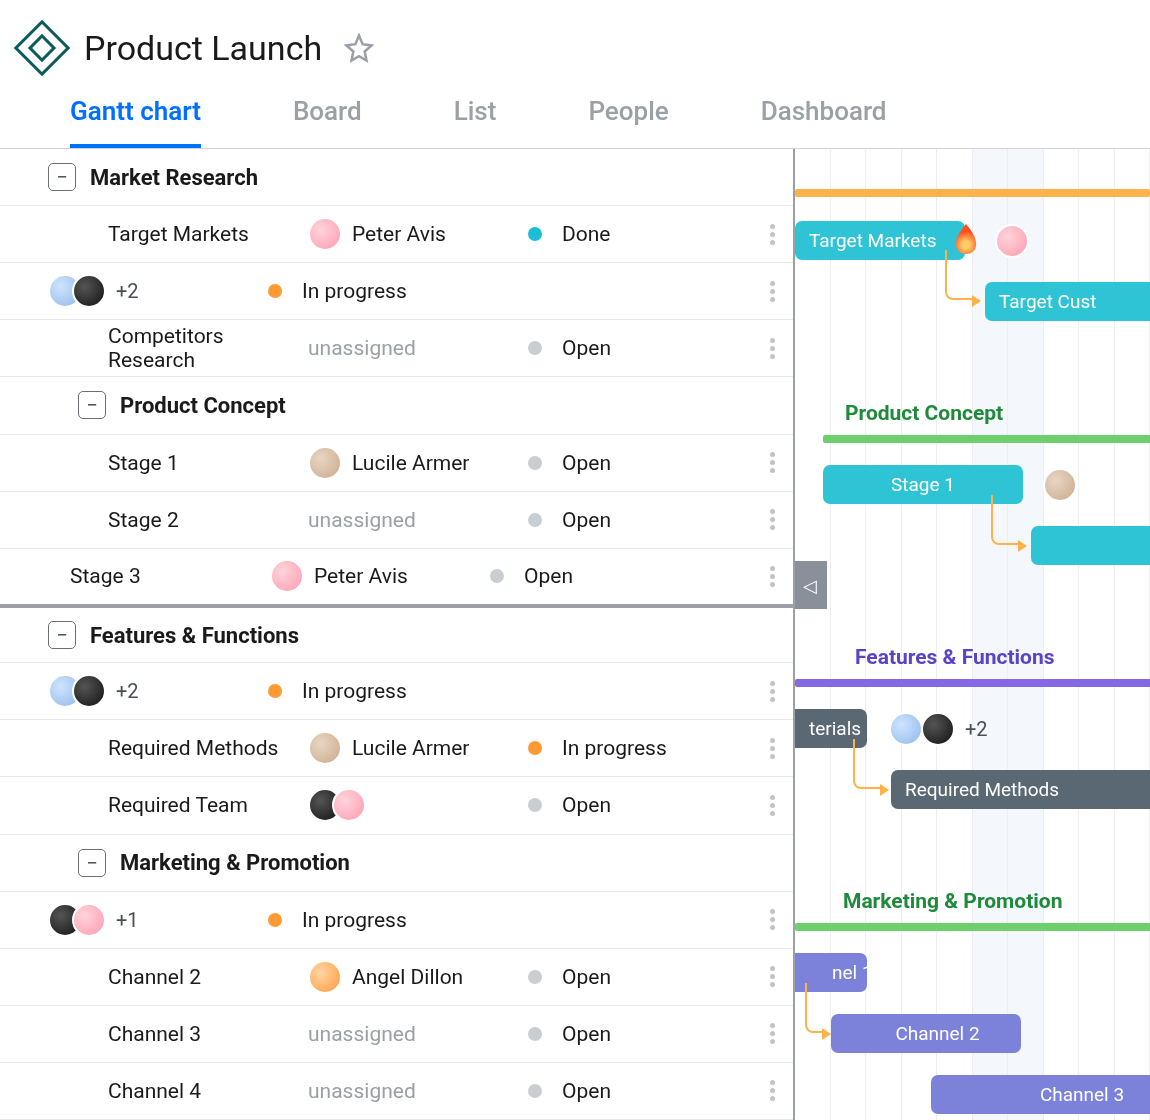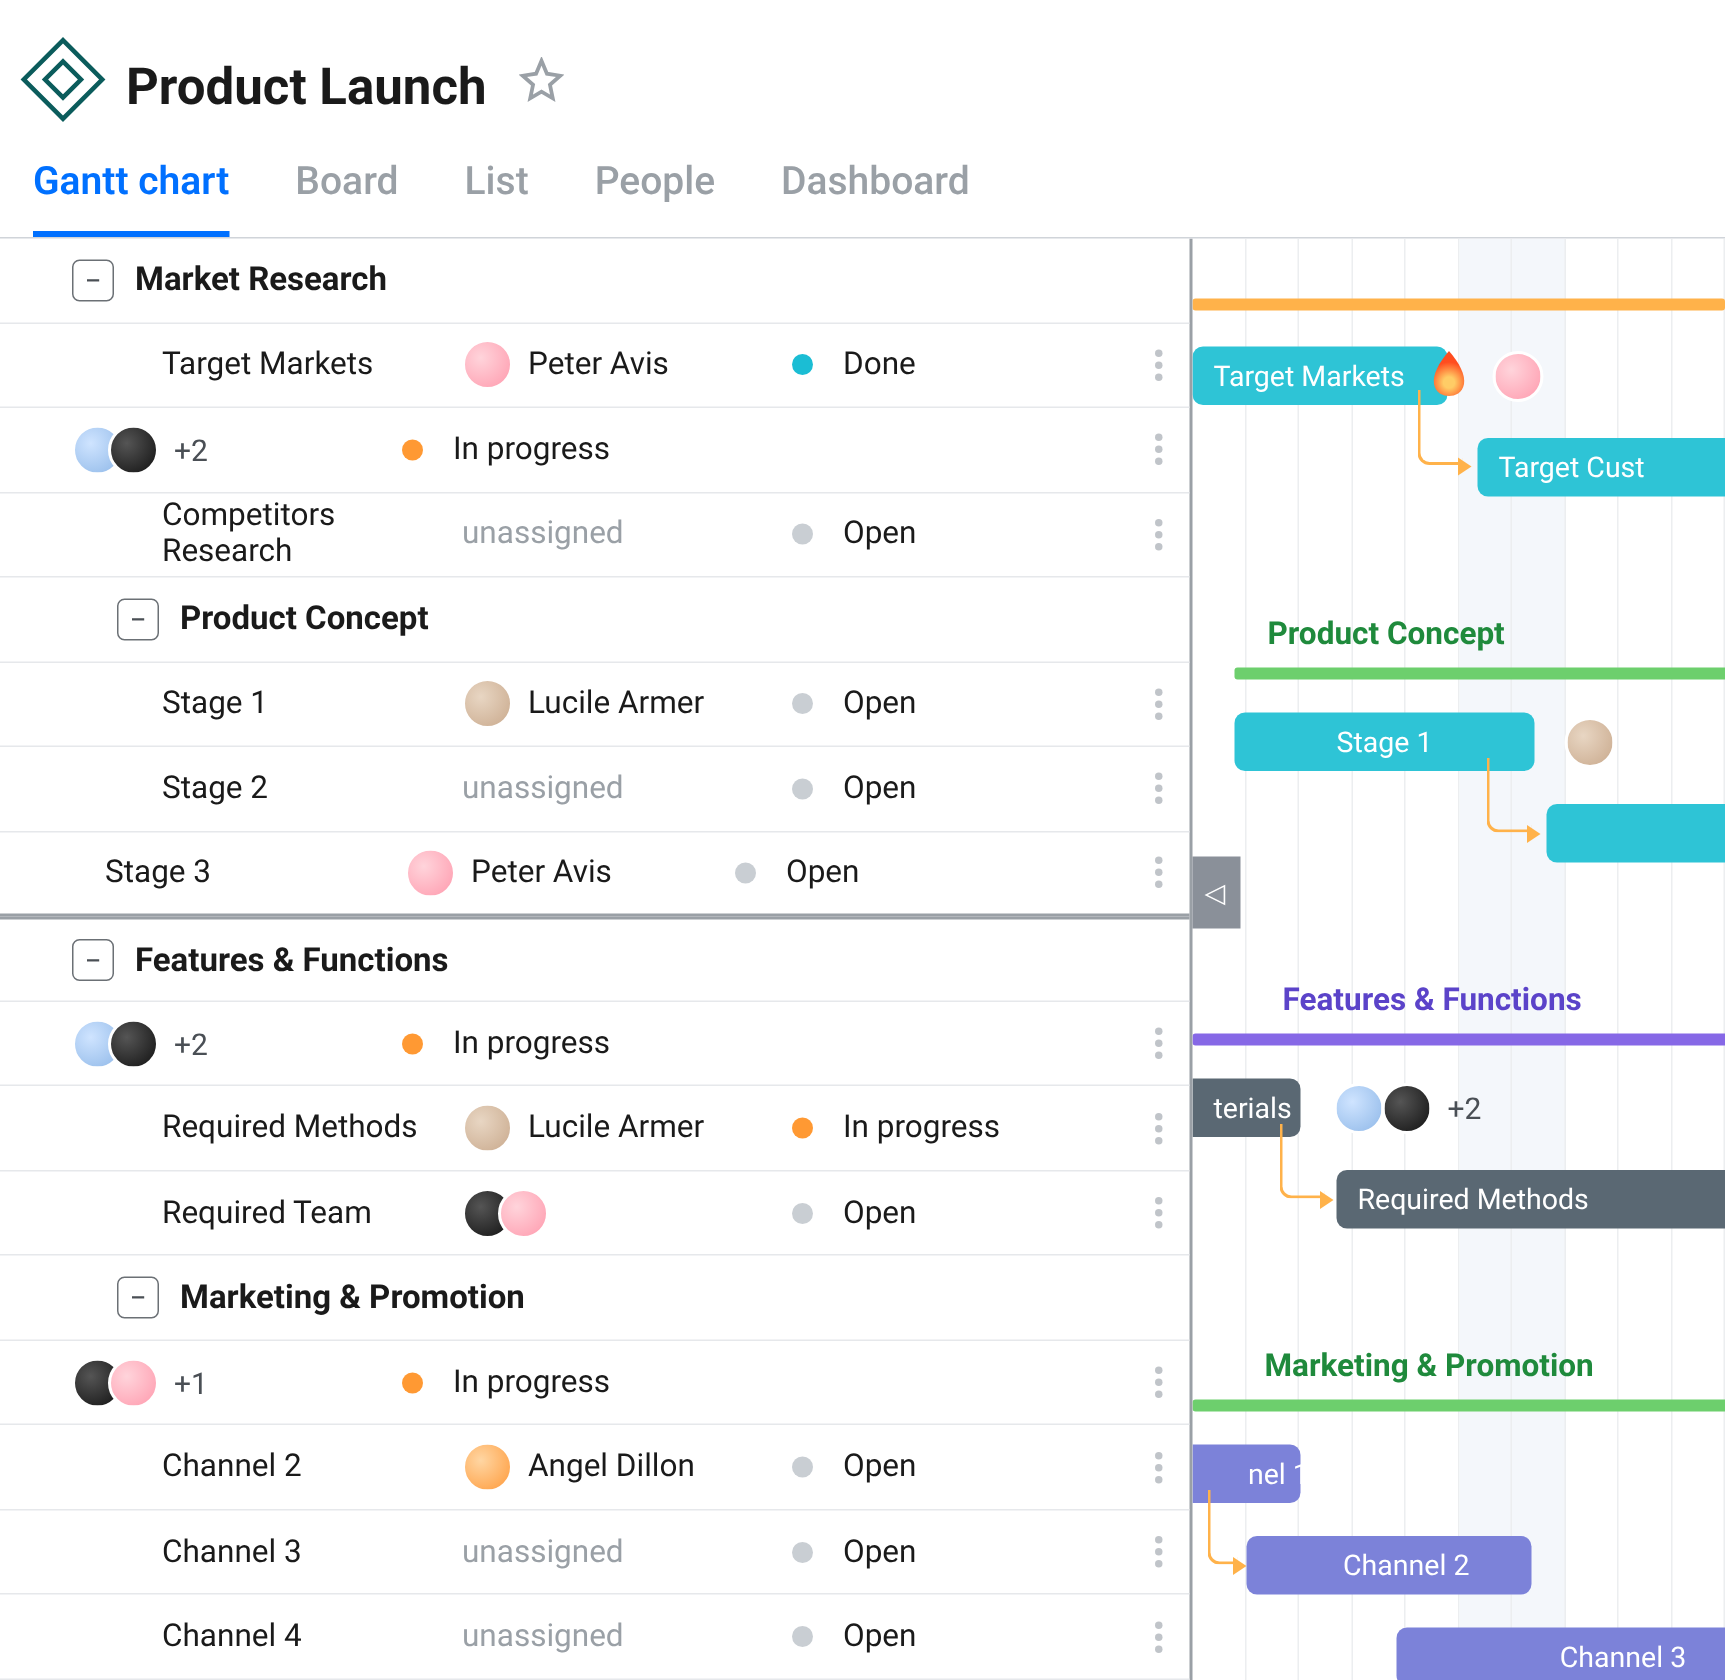--- a/index.html
+++ b/index.html
@@ -3,27 +3,27 @@
 <meta charset="utf-8">
 <style>
 * { box-sizing: border-box; margin: 0; padding: 0; }
 body { font-family: -apple-system, BlinkMacSystemFont, "Segoe UI", Roboto, sans-serif; background: #fff; color: #1a1a1a; width: 1150px; height: 1120px; overflow: hidden; }
 .app { display: flex; flex-direction: column; height: 100%; }
 
 
 .header { display: flex; align-items: center; padding: 28px 22px 12px; gap: 22px; }
 .logo { width: 40px; height: 40px; transform: rotate(45deg); border: 3px solid #0b5c5c; display: flex; align-items: center; justify-content: center; flex-shrink: 0; }
 .logo::after { content: ""; width: 14px; height: 14px; border: 3px solid #0b5c5c; transform: rotate(0deg); }
-.title { font-size: 34px; font-weight: 700; color: #1a1a1a; margin-top: 10px; }
+.title { font-size: 34px; font-weight: 400; color: #1a1a1a; }
 .star { width: 30px; height: 30px; color: #9aa0a6; cursor: pointer; }
 .star svg { width: 100%; height: 100%; stroke: #9aa0a6; fill: none; stroke-width: 2; }
 
 
 .tabs { display: flex; gap: 44px; padding: 6px 22px 0; border-bottom: 1px solid #d0d4d9; }
-.tab { font-size: 26px; color: #9aa0a6; padding: 10px 0 18px; cursor: pointer; border-bottom: 4px solid transparent; font-weight: 500; }
+.tab { font-size: 26px; color: #9aa0a6; padding: 10px 0 18px; cursor: pointer; border-bottom: 4px solid transparent; font-weight: 500; margin-left: 48px; }
 .tab.active { color: #0070ff; border-bottom-color: #0070ff; font-weight: 600; }
 
 
 .body { display: flex; flex: 1; overflow: hidden; position: relative; }
 .left { width: 795px; border-right: 2px solid #9aa0a6; display: flex; flex-direction: column; }
 .right { flex: 1; position: relative; overflow: hidden; }
 
 
 .row { display: flex; align-items: center; height: 61px; border-bottom: 1px solid #e6e8eb; padding-left: 48px; }
 .group-row { display: flex; align-items: center; height: 61px; border-bottom: 1px solid #e6e8eb; padding-left: 48px; gap: 14px; }

